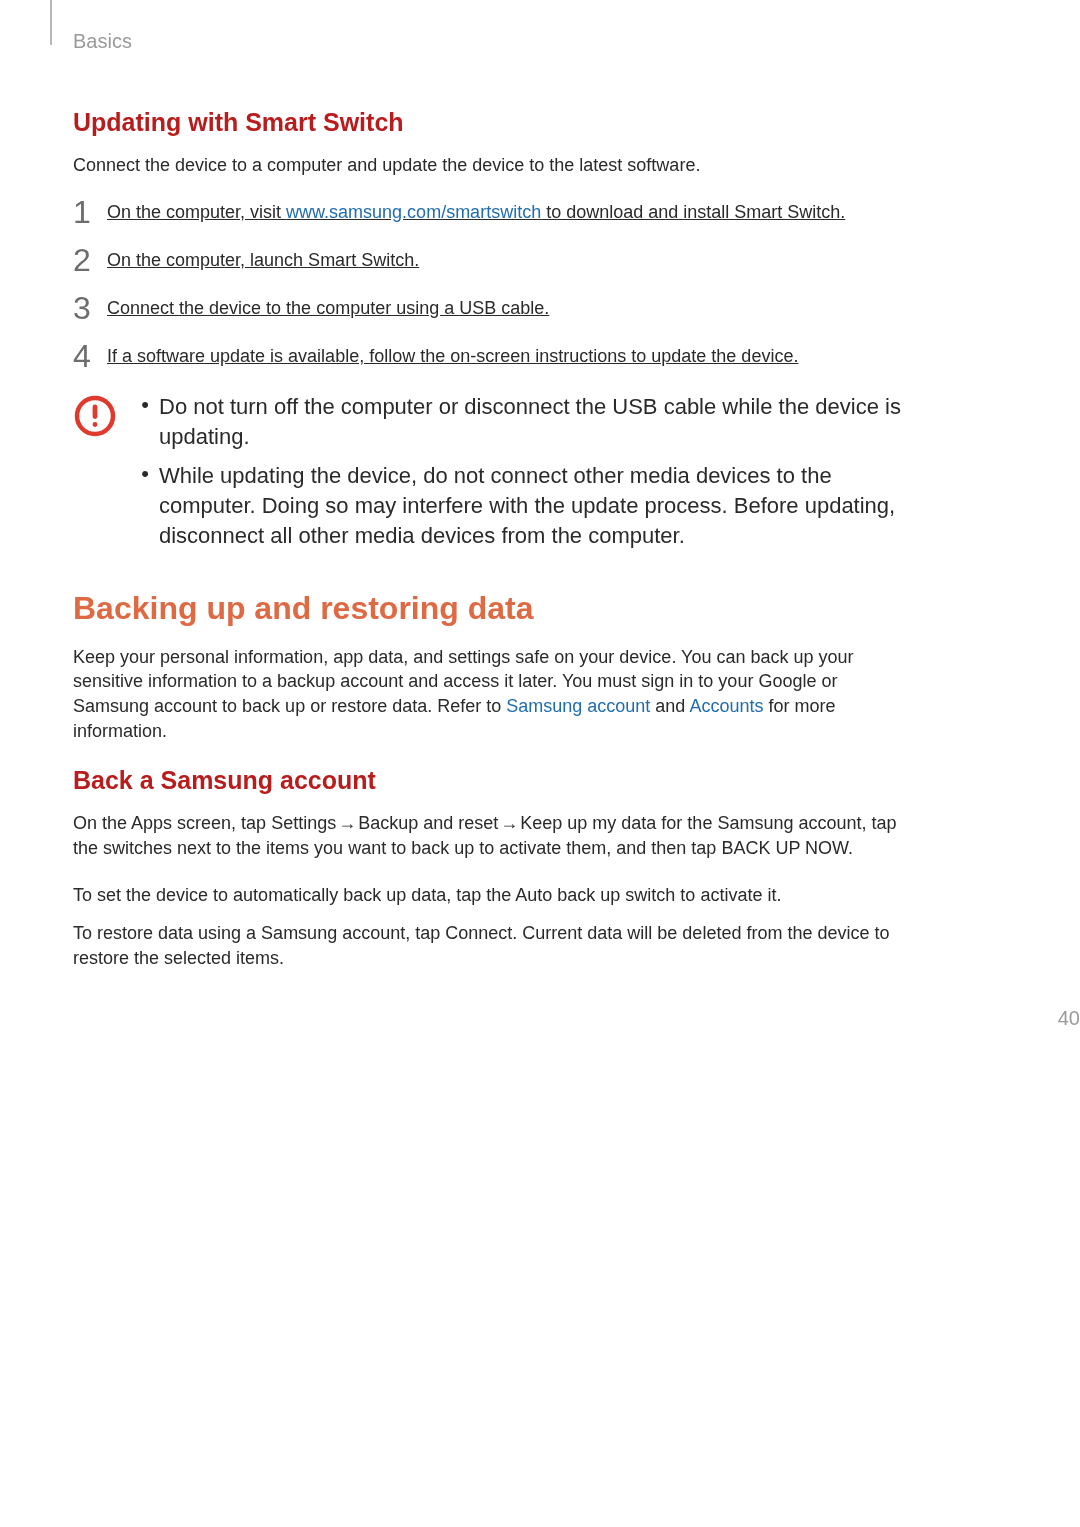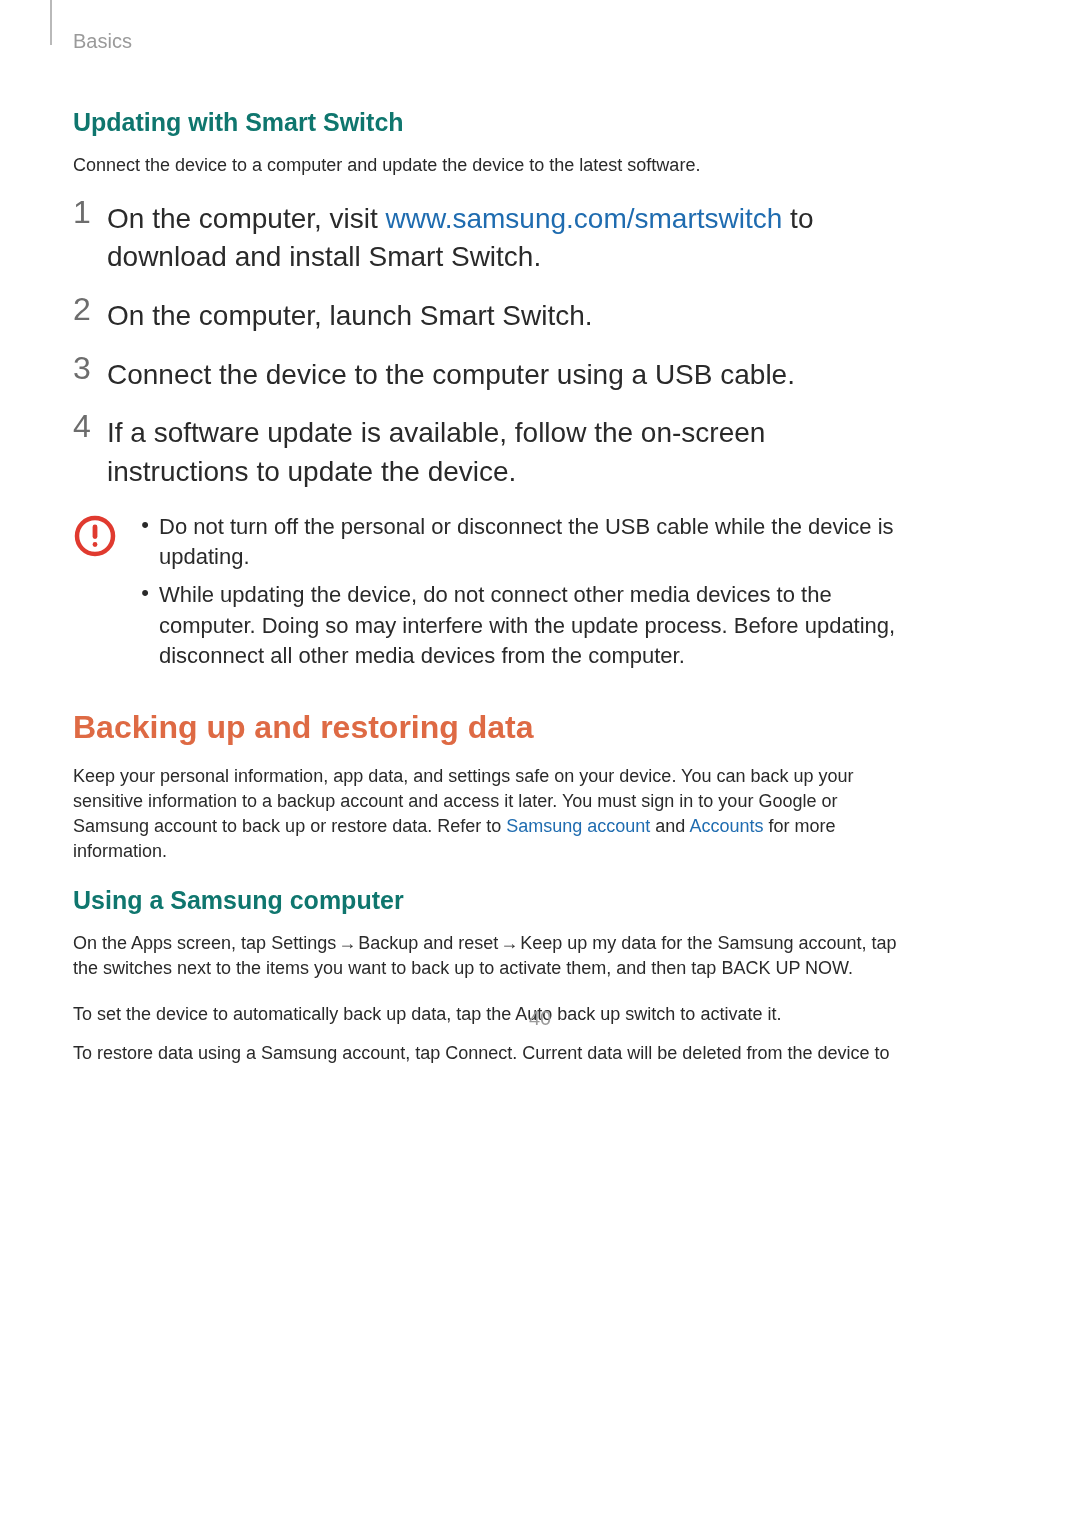--- a/index.html
+++ b/index.html
@@ -42,21 +42,21 @@
   }
   .content {
     position: absolute;
     left: 73px;
     top: 108px;
     width: 840px;
   }
   h3.sub-heading {
     font-size: 25px;
     font-weight: 700;
-    color: #0f766e;
+    color: #b91c1c;
     margin: 0 0 16px 0;
   }
   p.body {
     font-size: 18px;
     line-height: 1.38;
     color: #2a2a2a;
     margin: 0 0 22px 0;
     font-weight: 400;
   }
   a.doc-link {
@@ -76,23 +76,24 @@
     width: 34px;
     flex: 0 0 34px;
     font-size: 32px;
     font-weight: 400;
     color: #6d6d6d;
     line-height: 1;
     margin-top: -4px;
   }
   .ol-text {
     flex: 1;
-    font-size: 28px;
-    line-height: 1.38;
-    color: #2a2a2a;
+    font-size: 18px;
+    line-height: 1.38;
+    color: #2a2a2a;
+    text-decoration: underline;
   }
   .callout {
     display: flex;
     align-items: flex-start;
     margin-top: 4px;
   }
   .callout-icon {
     flex: 0 0 44px;
     width: 44px;
     margin-right: 20px;
@@ -133,21 +134,21 @@
   }
   .arrow {
     display: inline-block;
     padding: 0 2px;
   }
   .page-number {
     position: absolute;
     bottom: 40px;
     left: 0;
     width: 100%;
-    text-align: center;
+    text-align: right;
     font-size: 20px;
     color: #9a9a9a;
   }
 </style>
 </head>
 <body>
 
 <div class="page">
 
   <div class="header-zone">
@@ -191,36 +192,36 @@
       <div class="callout-icon">
         <svg viewBox="0 0 44 44" width="44" height="44">
           <circle cx="22" cy="22" r="18" fill="none" stroke="#E03A2F" stroke-width="4.5"></circle>
           <rect x="19.6" y="10.5" width="4.8" height="14.5" rx="2.4" fill="#E03A2F"></rect>
           <rect x="19.6" y="28" width="4.8" height="5" rx="2.4" fill="#E03A2F"></rect>
         </svg>
       </div>
       <div class="callout-list">
         <div class="bullet-item">
           <div class="bullet-dot">•</div>
-          <div class="bullet-text">Do not turn off the personal or disconnect the USB cable while the device is updating.</div>
+          <div class="bullet-text">Do not turn off the computer or disconnect the USB cable while the device is updating.</div>
         </div>
         <div class="bullet-item">
           <div class="bullet-dot">•</div>
           <div class="bullet-text">While updating the device, do not connect other media devices to the computer. Doing so may interfere with the update process. Before updating, disconnect all other media devices from the computer.</div>
         </div>
       </div>
     </div>
 
     <h2 class="section-heading">Backing up and restoring data</h2>
 
     <p class="body">
       <span>Keep your personal information, app data, and settings safe on your device. You can back up your sensitive information to a backup account and access it later. You must sign in to your Google or Samsung account to back up or restore data. Refer to </span><a class="doc-link" href="#">Samsung account</a><span> and </span><a class="doc-link" href="#">Accounts</a><span> for more information.</span>
     </p>
 
-    <h3 class="sub-heading">Using a Samsung computer</h3>
+    <h3 class="sub-heading">Back a Samsung account</h3>
 
     <p class="body">
       <span>On the Apps screen, tap </span><span class="bold">Settings</span><span class="arrow"> → </span><span class="bold">Backup and reset</span><span class="arrow"> → </span><span class="bold">Keep up my data</span><span> for the Samsung account, tap the switches next to the items you want to back up to activate them, and then tap </span><span class="bold">BACK UP NOW</span><span>.</span>
     </p>
 
     <p class="body" style="margin-bottom:14px;">
       <span>To set the device to automatically back up data, tap the </span><span class="bold">Auto back up</span><span> switch to activate it.</span>
     </p>
 
     <p class="body">

